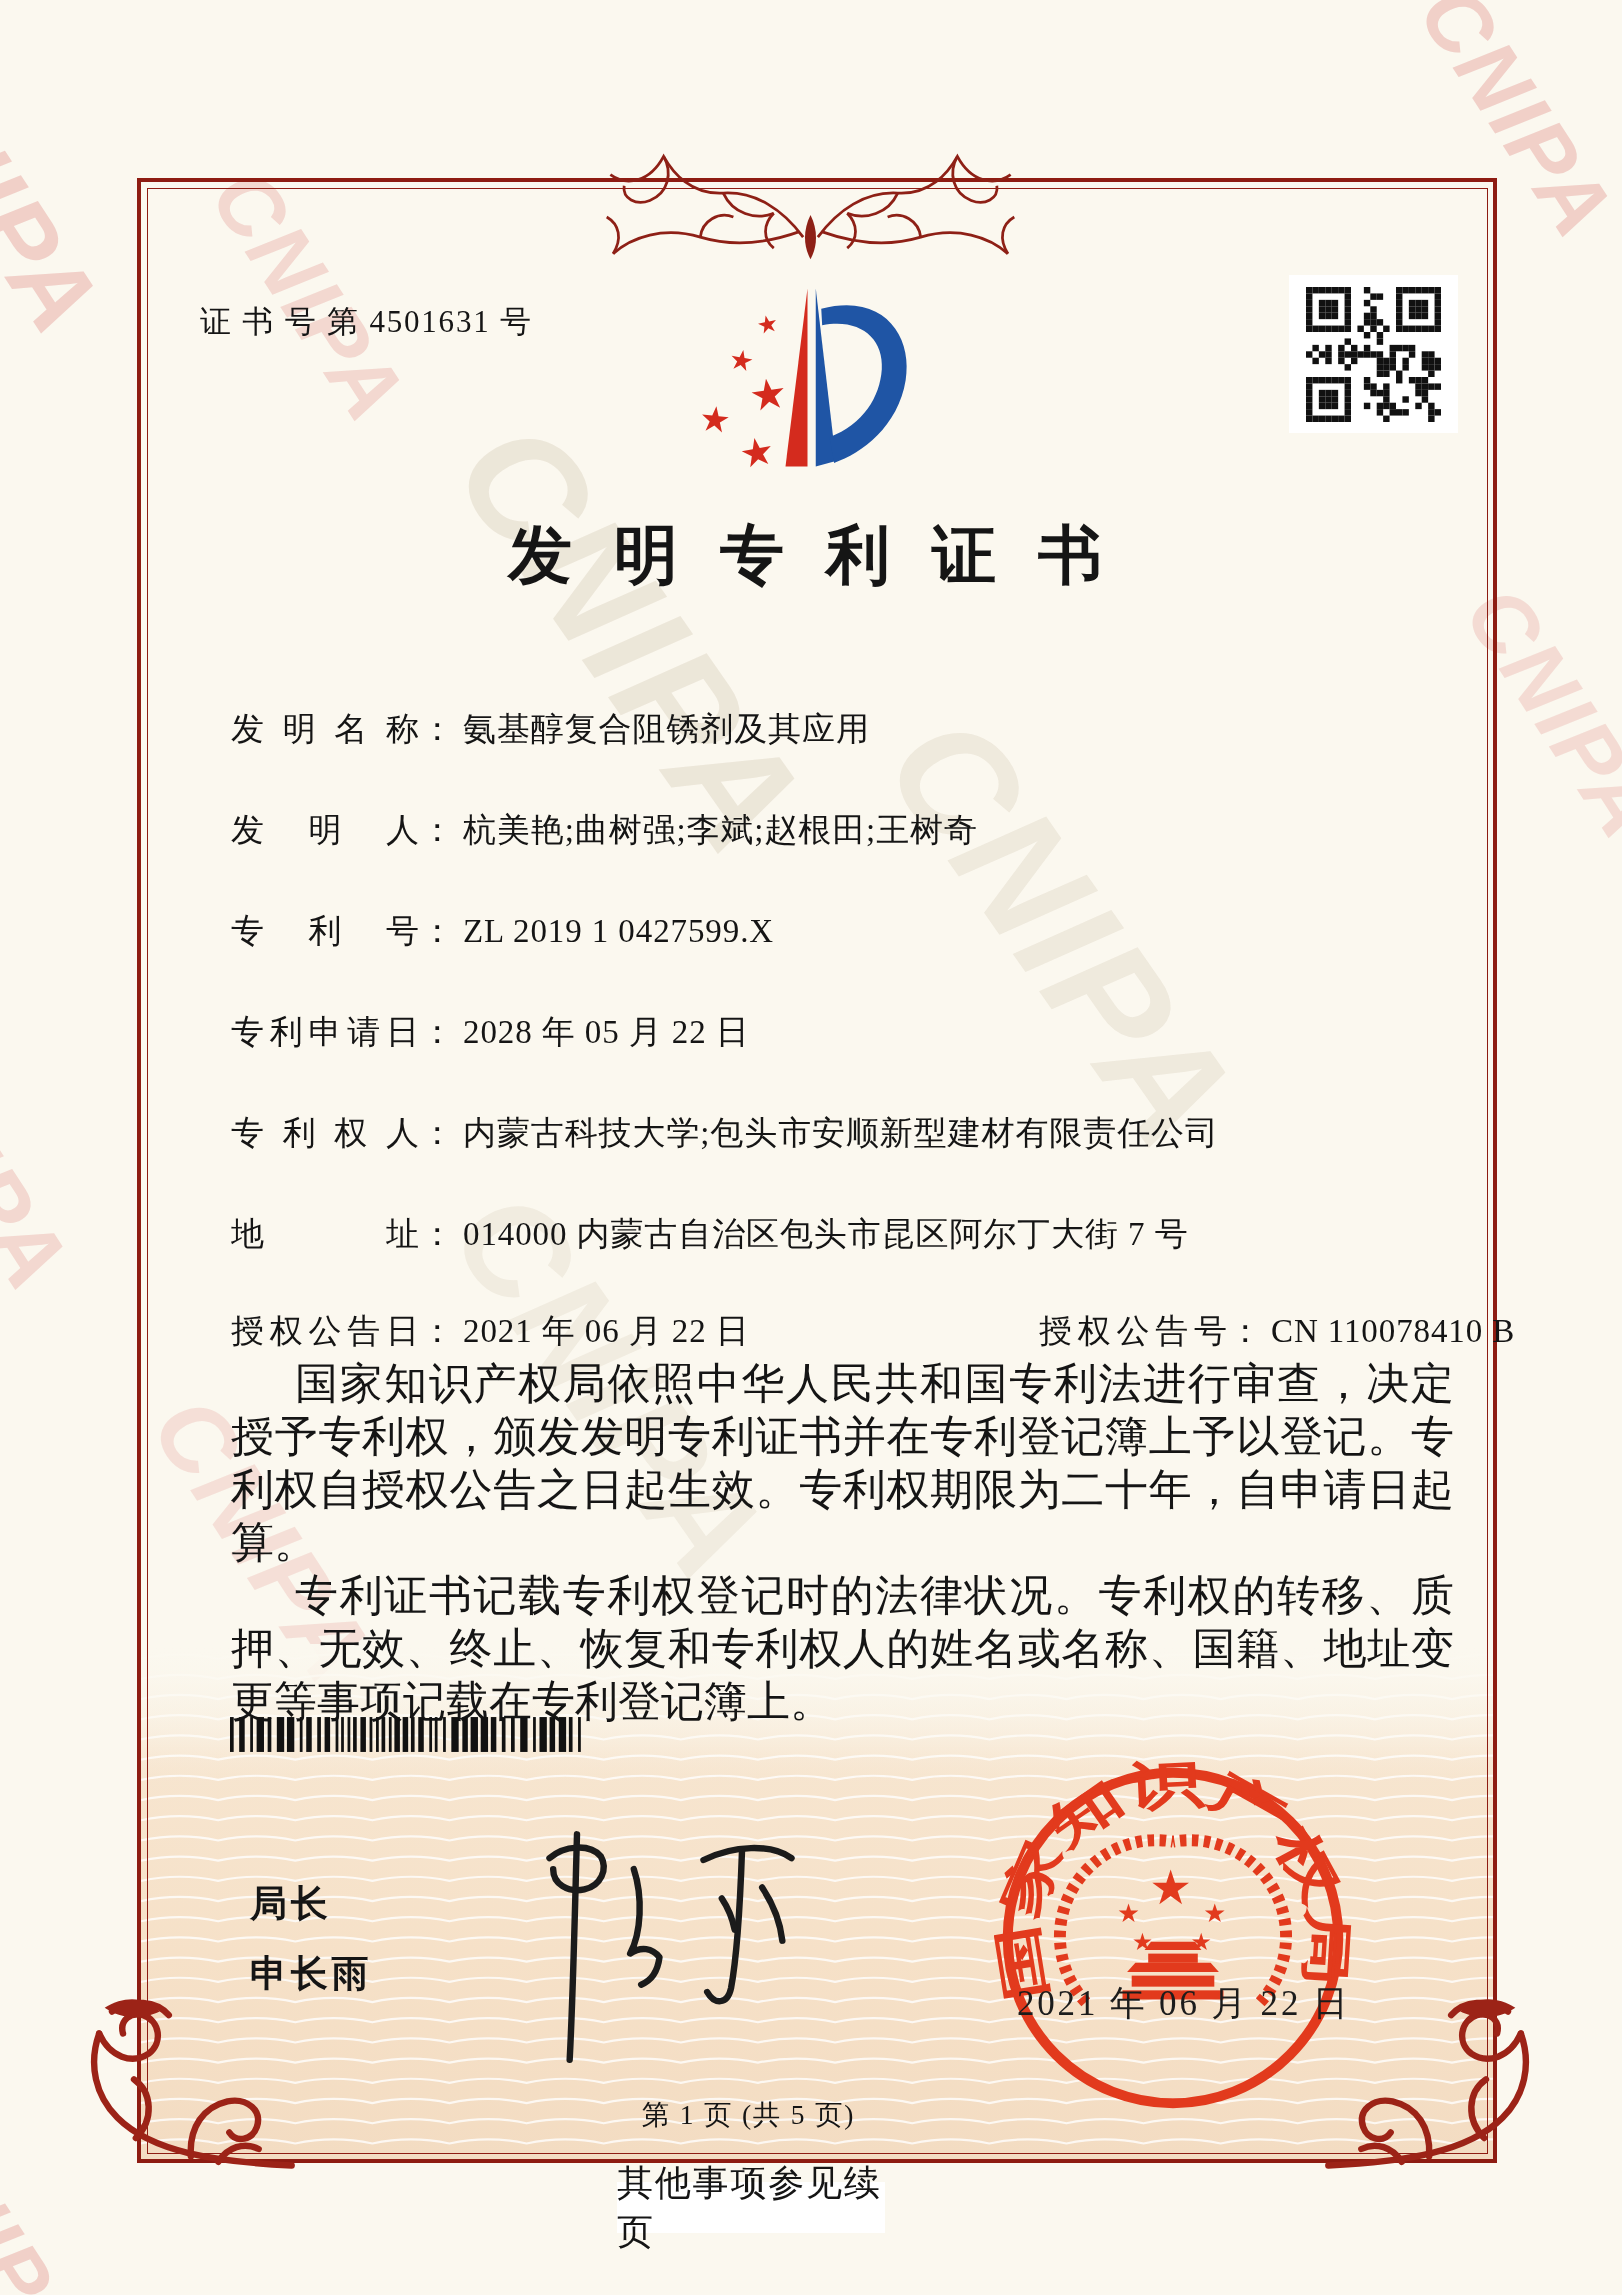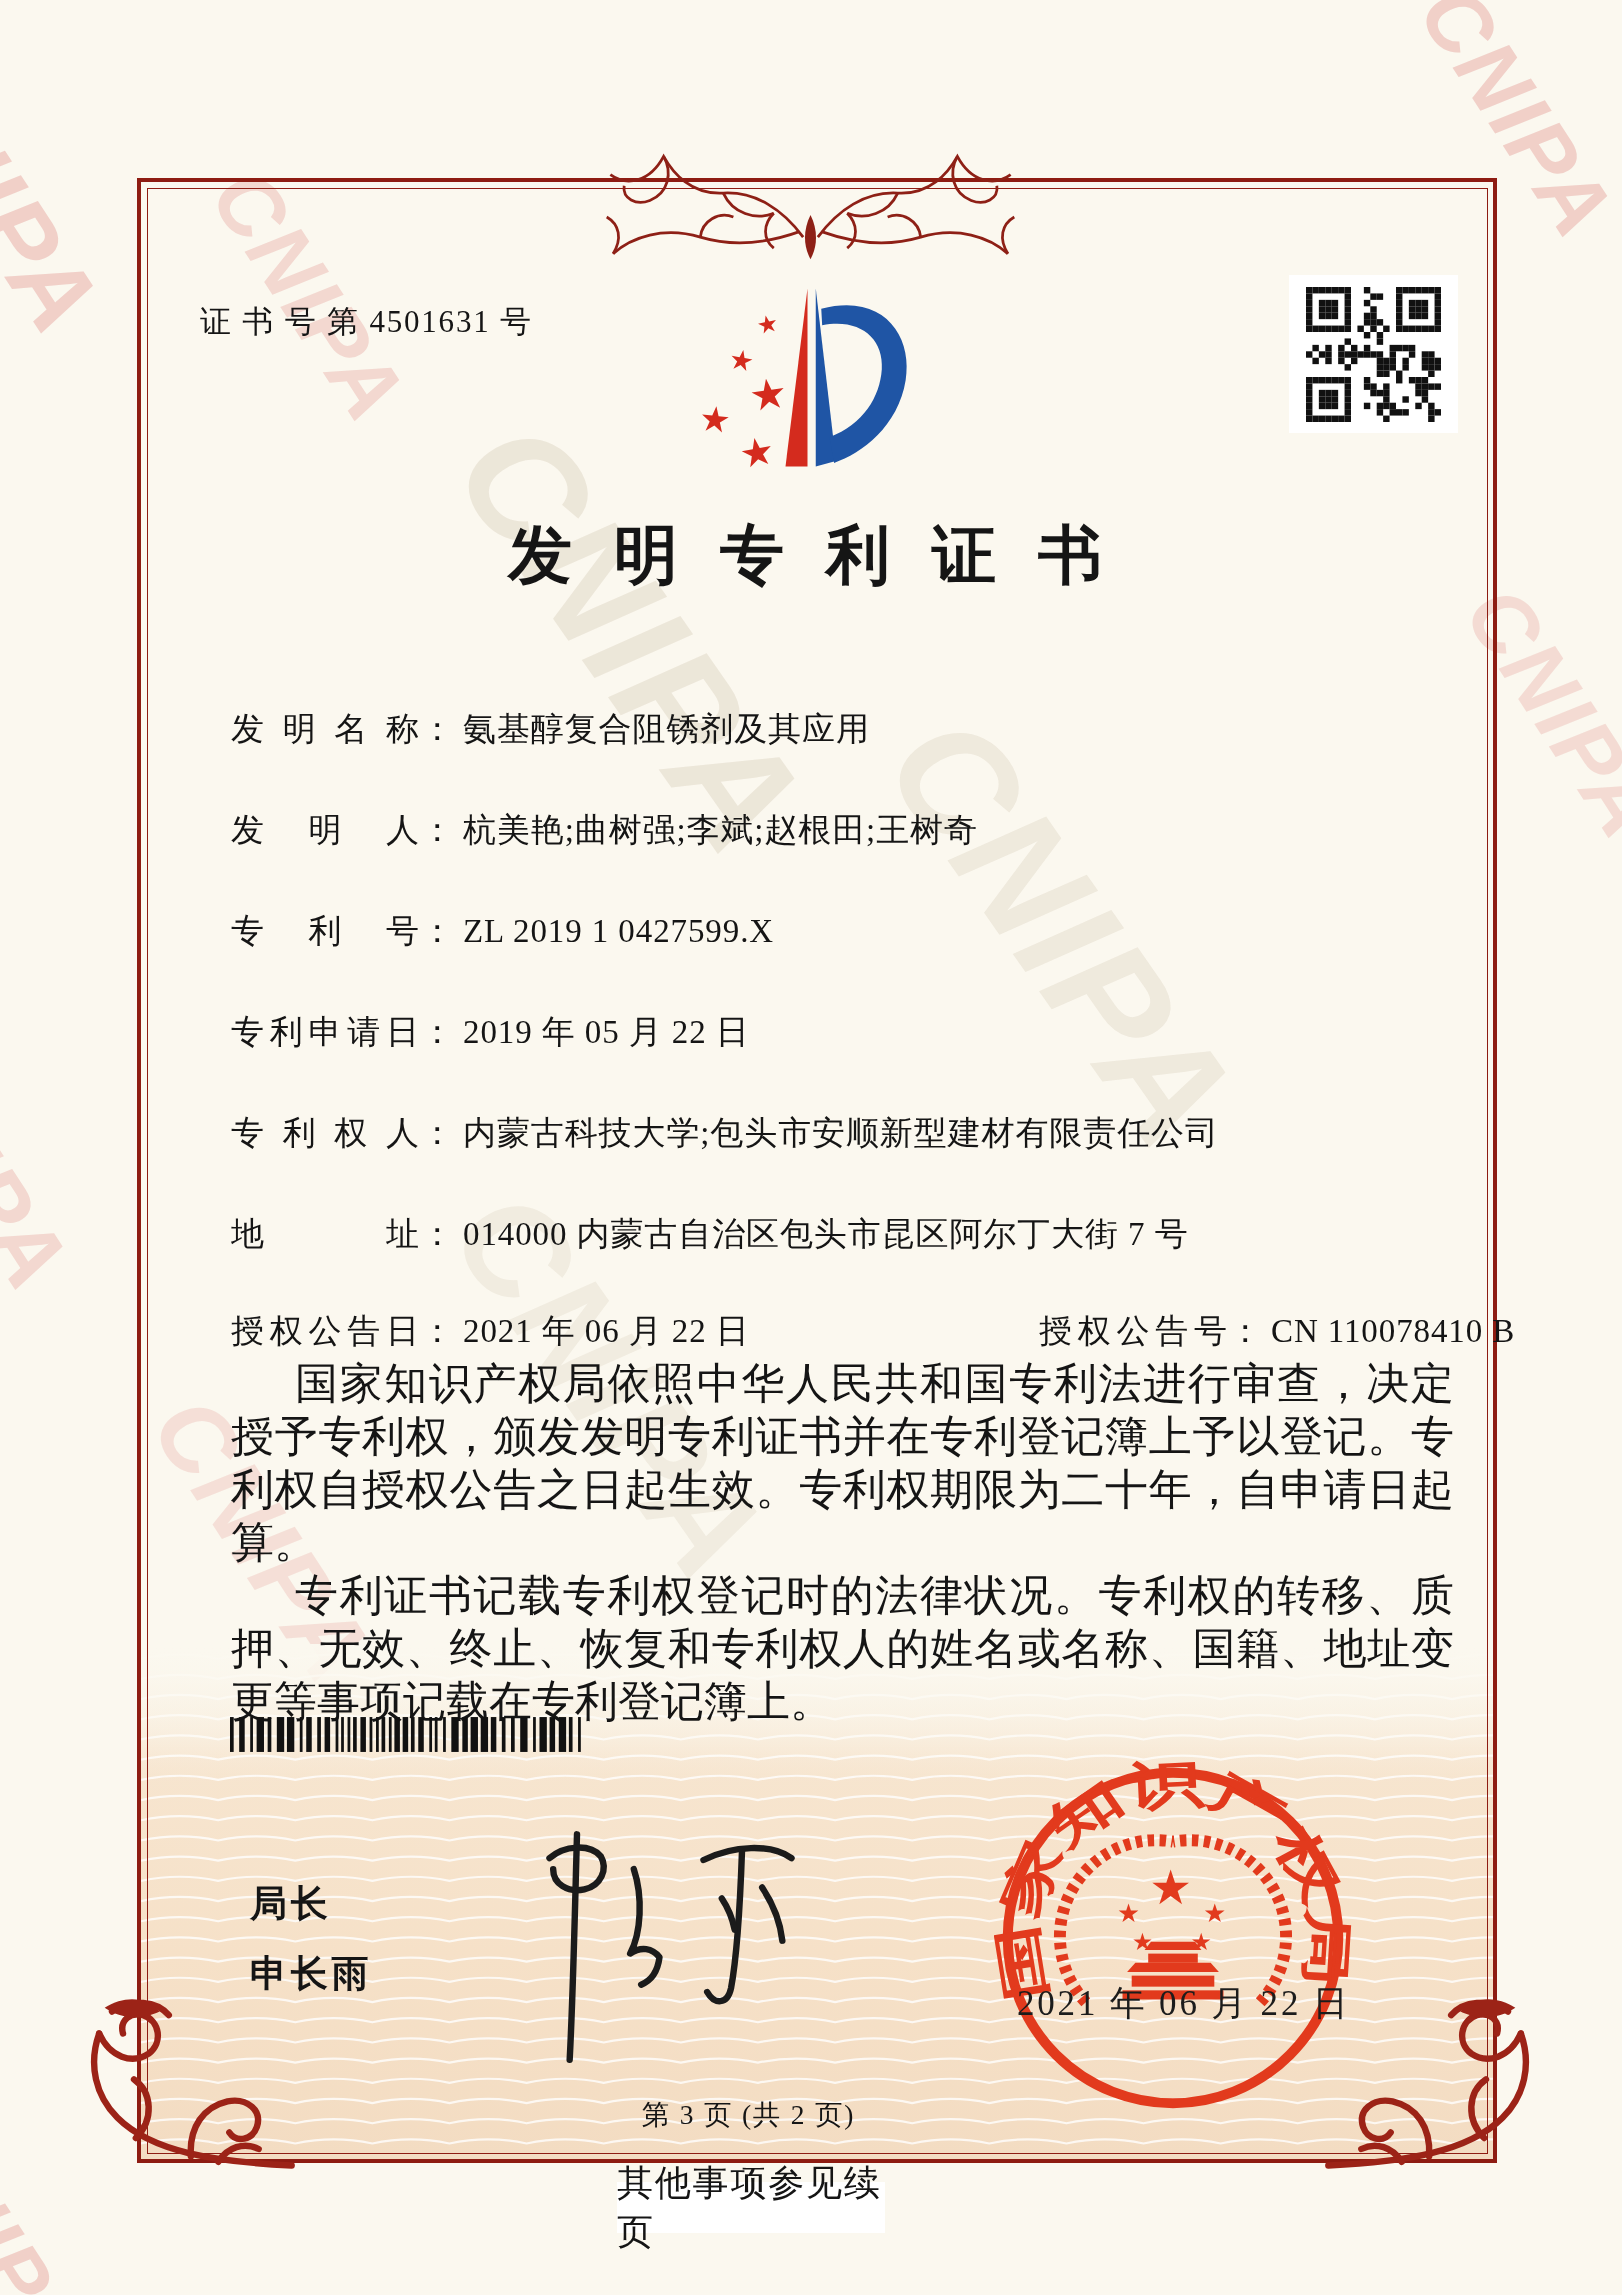--- a/index.html
+++ b/index.html
@@ -389,21 +389,21 @@
         <span>号</span>
       </span><span class="colon">：</span><span class="fvalue">ZL 2019 1 0427599.X</span>
   </div>
   <div class="frow" style="top:1010px">
     <span class="flabel jlabel">
         <span>专</span>
         <span>利</span>
         <span>申</span>
         <span>请</span>
         <span>日</span>
-      </span><span class="colon">：</span><span class="fvalue">2019 年 05 月 22 日</span>
+      </span><span class="colon">：</span><span class="fvalue">2028 年 05 月 22 日</span>
   </div>
   <div class="frow" style="top:1111px">
     <span class="flabel jlabel">
         <span>专</span>
         <span>利</span>
         <span>权</span>
         <span>人</span>
       </span><span class="colon">：</span><span class="fvalue">内蒙古科技大学;包头市安顺新型建材有限责任公司</span>
   </div>
   <div class="frow" style="top:1212px">
@@ -512,17 +512,17 @@
         <path d="M145,232 h100 l-9,-10 h-82 z"></path>
         <rect x="168" y="212" width="54" height="10"></rect>
         <path d="M164,208 h62 l-7,-9 h-48 z"></path>
       </g>
       <path d="M100,265 A105,105 0 0 1 195,90" fill="none" stroke-width="13" stroke-dasharray="7 6"></path>
       <path d="M290,265 A105,105 0 0 0 195,90" fill="none" stroke-width="13" stroke-dasharray="7 6"></path>
     </g>
   </svg>
   <div class="sealdate">2021 年 06 月 22 日</div>
 
-  <div class="pageinfo">第 3 页 (共 2 页)</div>
+  <div class="pageinfo">第 1 页 (共 5 页)</div>
   <div class="notebox">其他事项参见续页</div>
 
 </div>
 
 
 </body></html>

